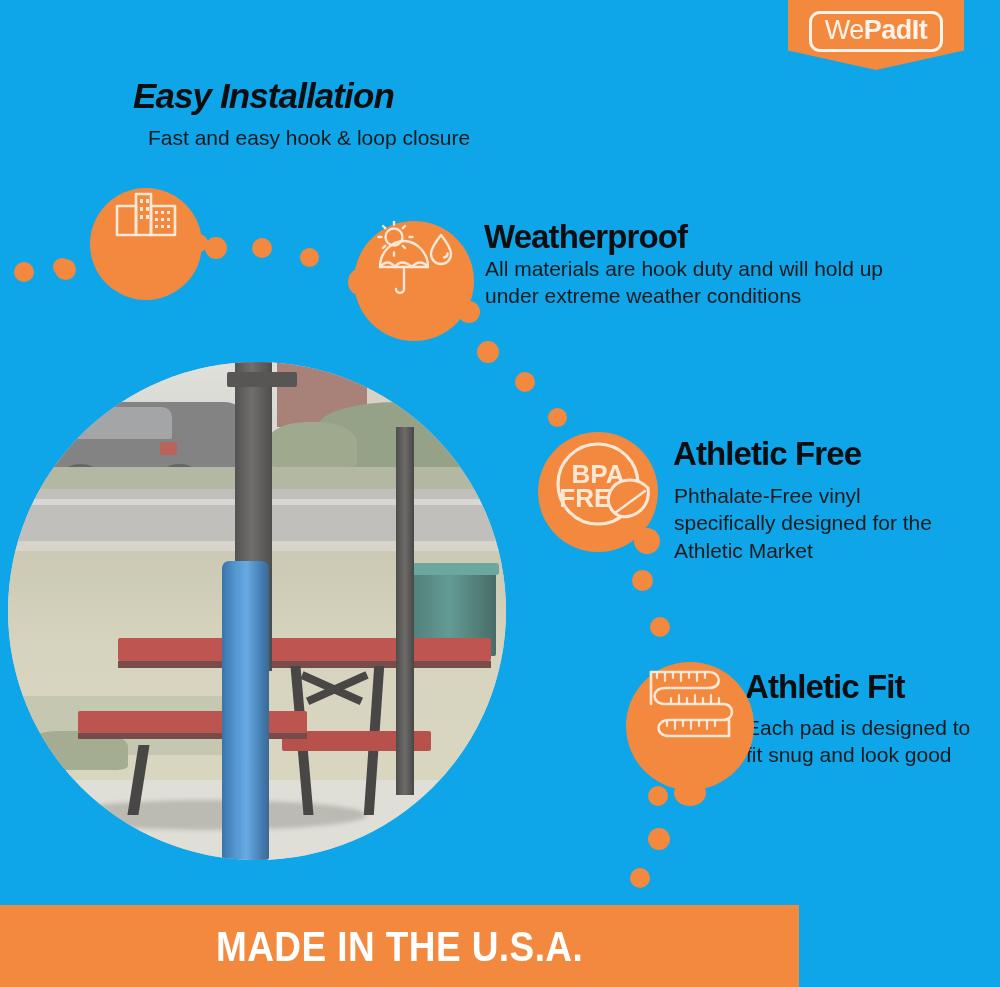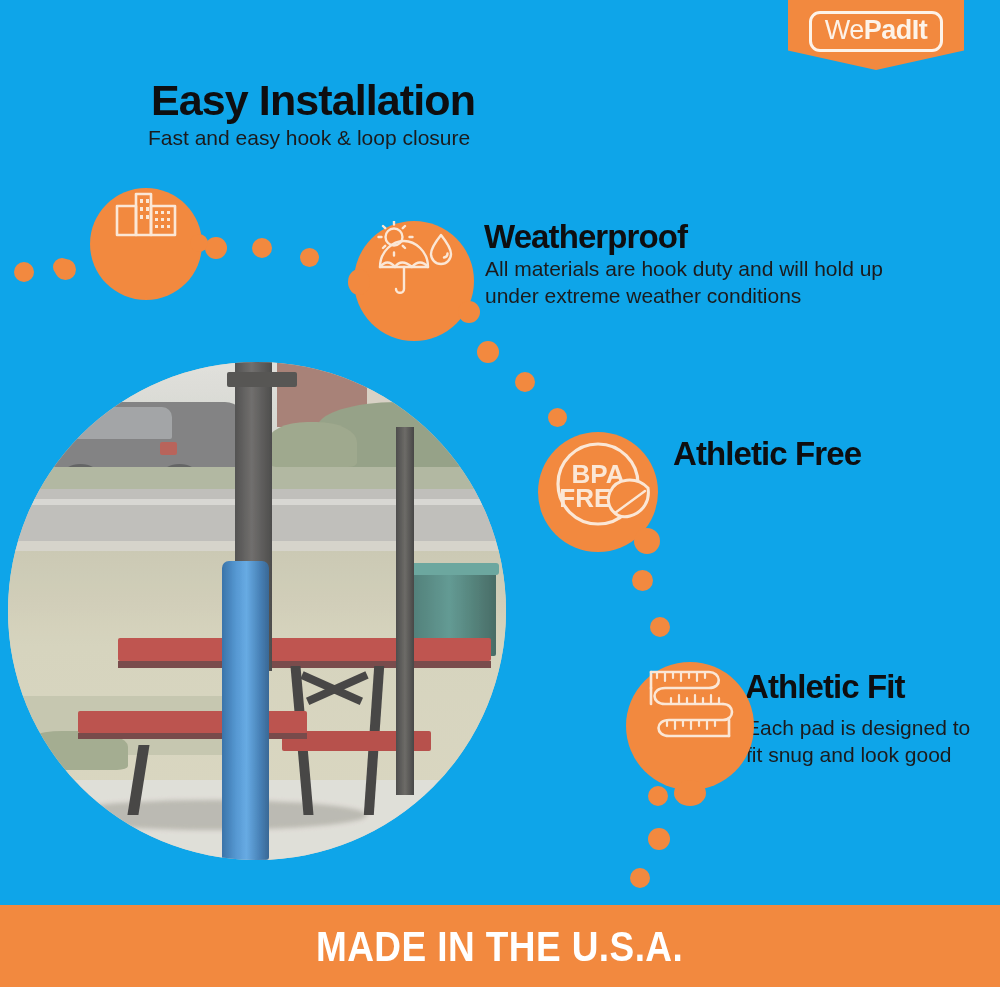--- a/index.html
+++ b/index.html
@@ -61,21 +61,21 @@
     white-space: nowrap;
   }
   .feat-desc {
     position: absolute;
     font-weight: 400;
     color: #1b1b1d;
     line-height: 1.30;
   }
 
   
-  #t1 { left: 151px; top: 78px;  font-size: 43px; }
+  #t1 { left: 133px; top: 78px;  font-size: 35px; font-style: italic; }
   #d1 { left: 148px; top: 124px; font-size: 21px; width: 420px; }
 
   
   #t2 { left: 484px; top: 220px; font-size: 33px; }
   #d2 { left: 485px; top: 255px; font-size: 21px; width: 430px; }
 
   
   #t3 { left: 673px; top: 437px; font-size: 33px; }
   #d3 { left: 674px; top: 482px; font-size: 21px; width: 270px; }
 
@@ -176,21 +176,21 @@
   .ph-barrel    { position: absolute; left: 81%; top: 41%; width: 17%; height: 18%; background: linear-gradient(90deg,#2f6b64 0%,#3f8a80 45%,#27584f 100%); border-radius: 4px 4px 2px 2px; }
   .ph-barrel-lip{ position: absolute; left: 80.4%;top: 40.4%;width: 18.2%;height: 2.4%; background: #48978c; border-radius: 3px; }
 
   .photo-veil { position: absolute; inset: 0; background: rgba(255,255,255,0.10); pointer-events: none; }
 
   
   .usa-banner {
     position: absolute;
     left: 0;
     bottom: 0;
-    width: 1000px;
+    width: 799px;
     height: 82px;
     background: var(--orange, #f2893f);
     display: flex;
     align-items: center;
     justify-content: center;
   }
   .usa-text {
     color: #ffffff;
     font-size: 43px;
     font-weight: 800;
@@ -282,20 +282,21 @@
 
         <path d="M33 46 v22 c0 5 -8 5 -8 0"></path>
 
         <path d="M70 14 C70 14 60 26.5 60 33 a10 10 0 0 0 20 0 C80 26.5 70 14 70 14 Z"></path>
         <path d="M73 36.5 a4 4 0 0 0 3.5 -4"></path>
       </g>
     </svg>
   </div>
 
   <div id="t3" class="feat-title">Athletic Free</div>
+  <div id="d3" class="feat-desc">Phthalate-Free vinyl specifically designed for the Athletic Market</div>
 
   <div id="c3" class="icon-circle">
     <div class="blob" style="left:96px; top:96px; width:26px; height:26px;"></div>
     <svg width="108" height="108" viewBox="0 0 108 108">
       <circle cx="54" cy="52" r="40" fill="none" stroke="#fbe7d6" stroke-width="3.2"></circle>
       <text x="54" y="51" text-anchor="middle" font-family="Liberation Sans, sans-serif" font-size="26" font-weight="800" fill="#fbe7d6">BPA</text>
       <text x="50" y="75" text-anchor="middle" font-family="Liberation Sans, sans-serif" font-size="26" font-weight="800" fill="#fbe7d6">FREE</text>
       <g>
         <path d="M104 56 C92 44 72 46 66 60 C60 74 72 88 86 84 C100 80 106 68 104 56 Z" fill="#f2893f" stroke="#fbe7d6" stroke-width="3"></path>
         <path d="M101 59 L71 81" stroke="#fbe7d6" stroke-width="2.4" stroke-linecap="round"></path>

